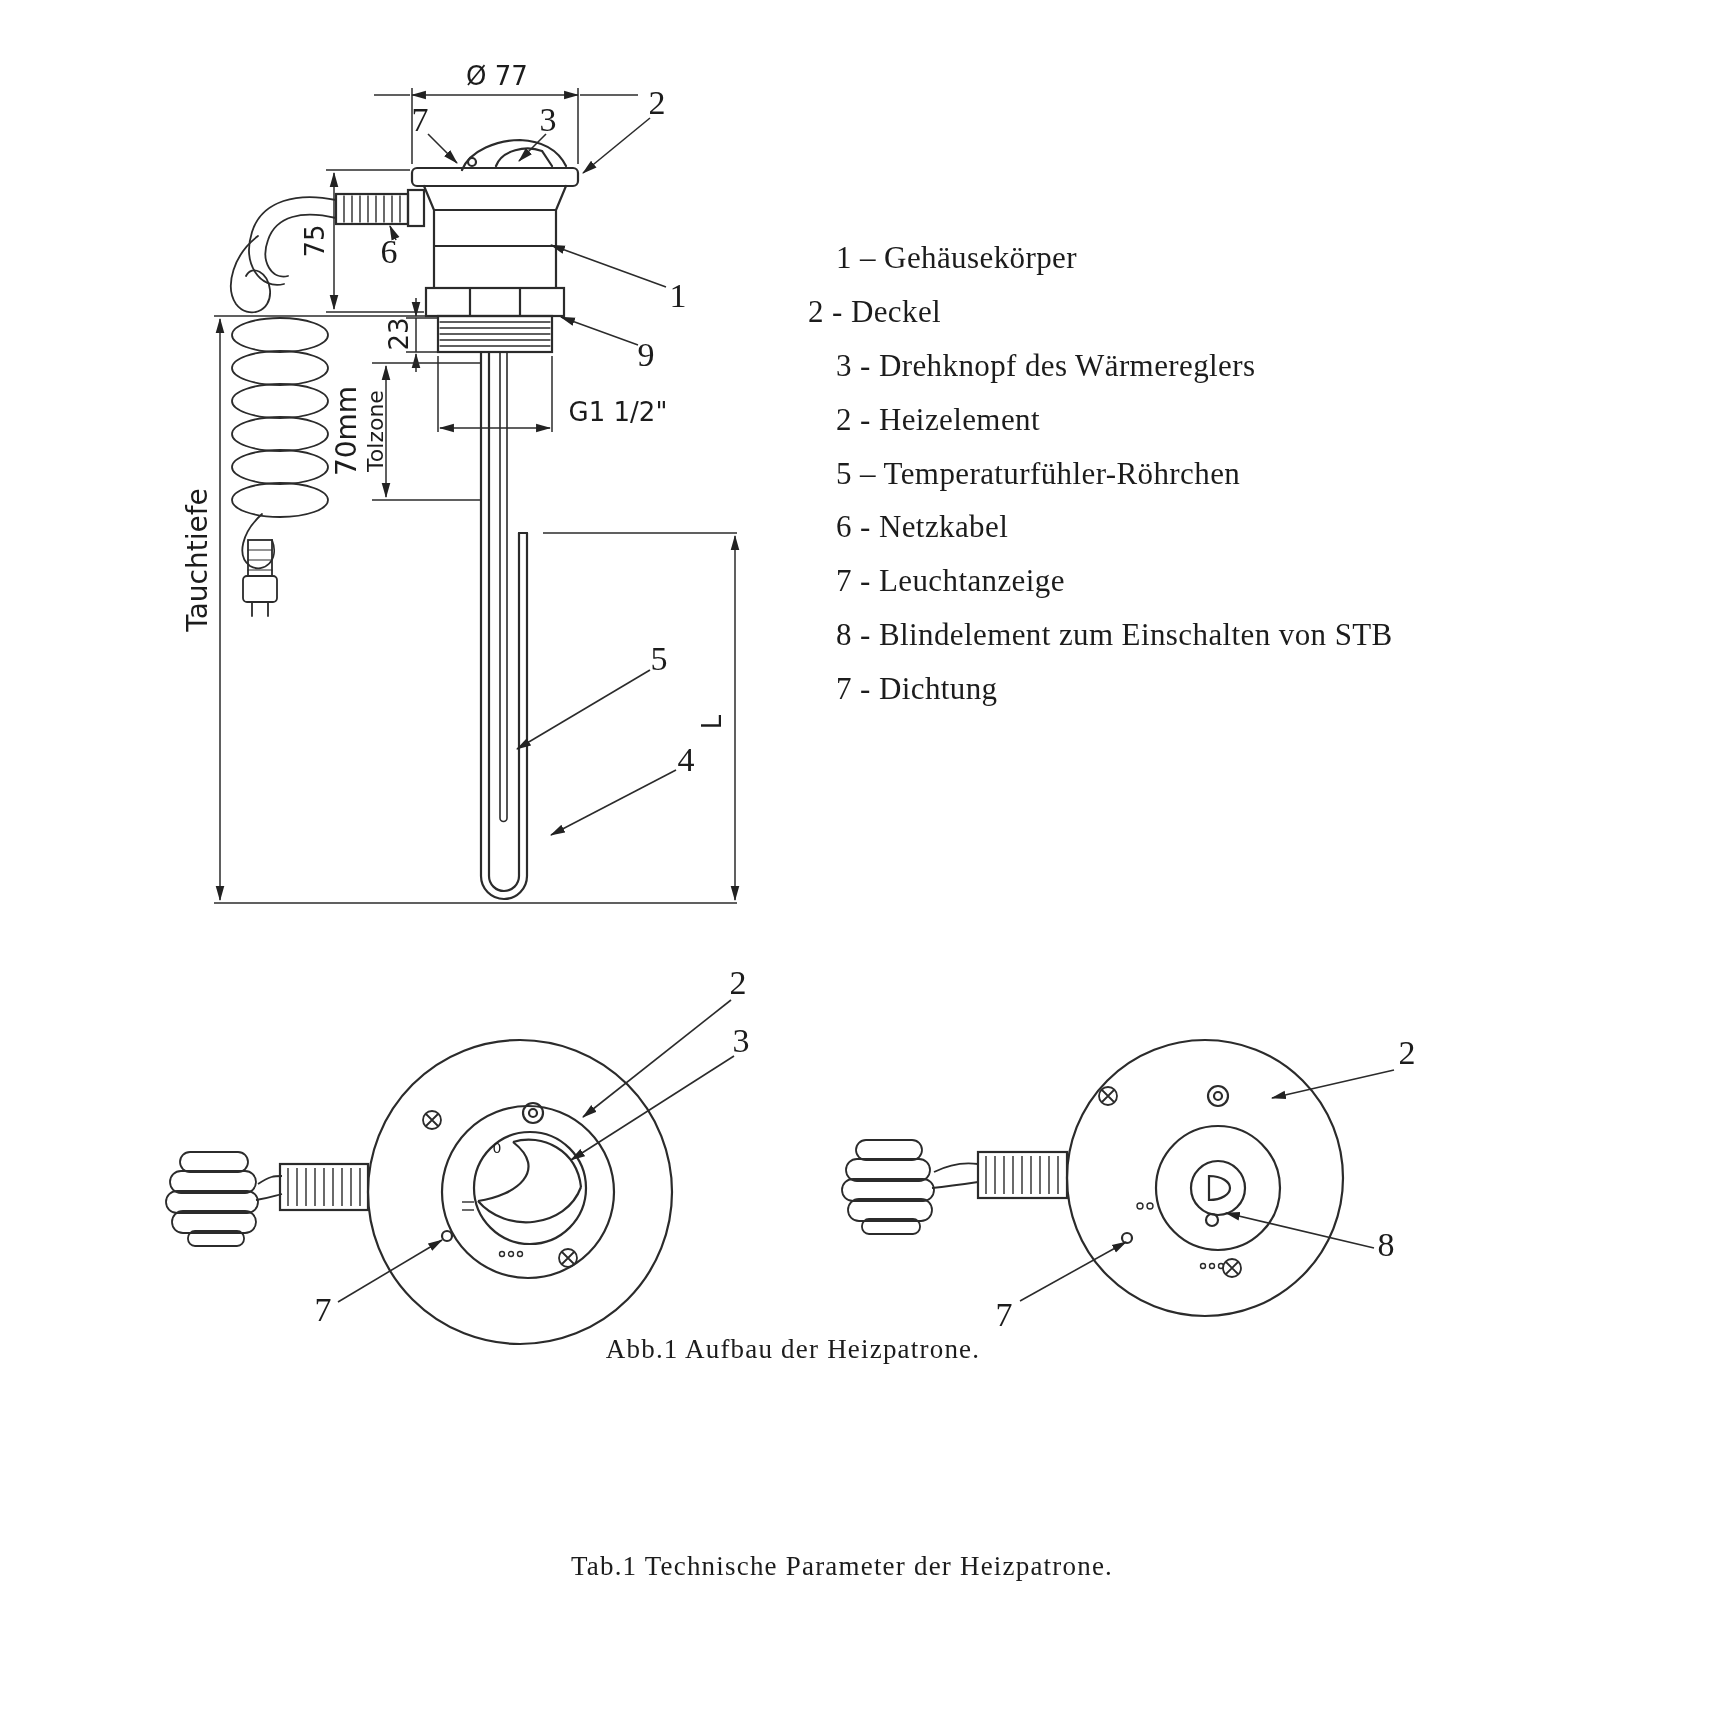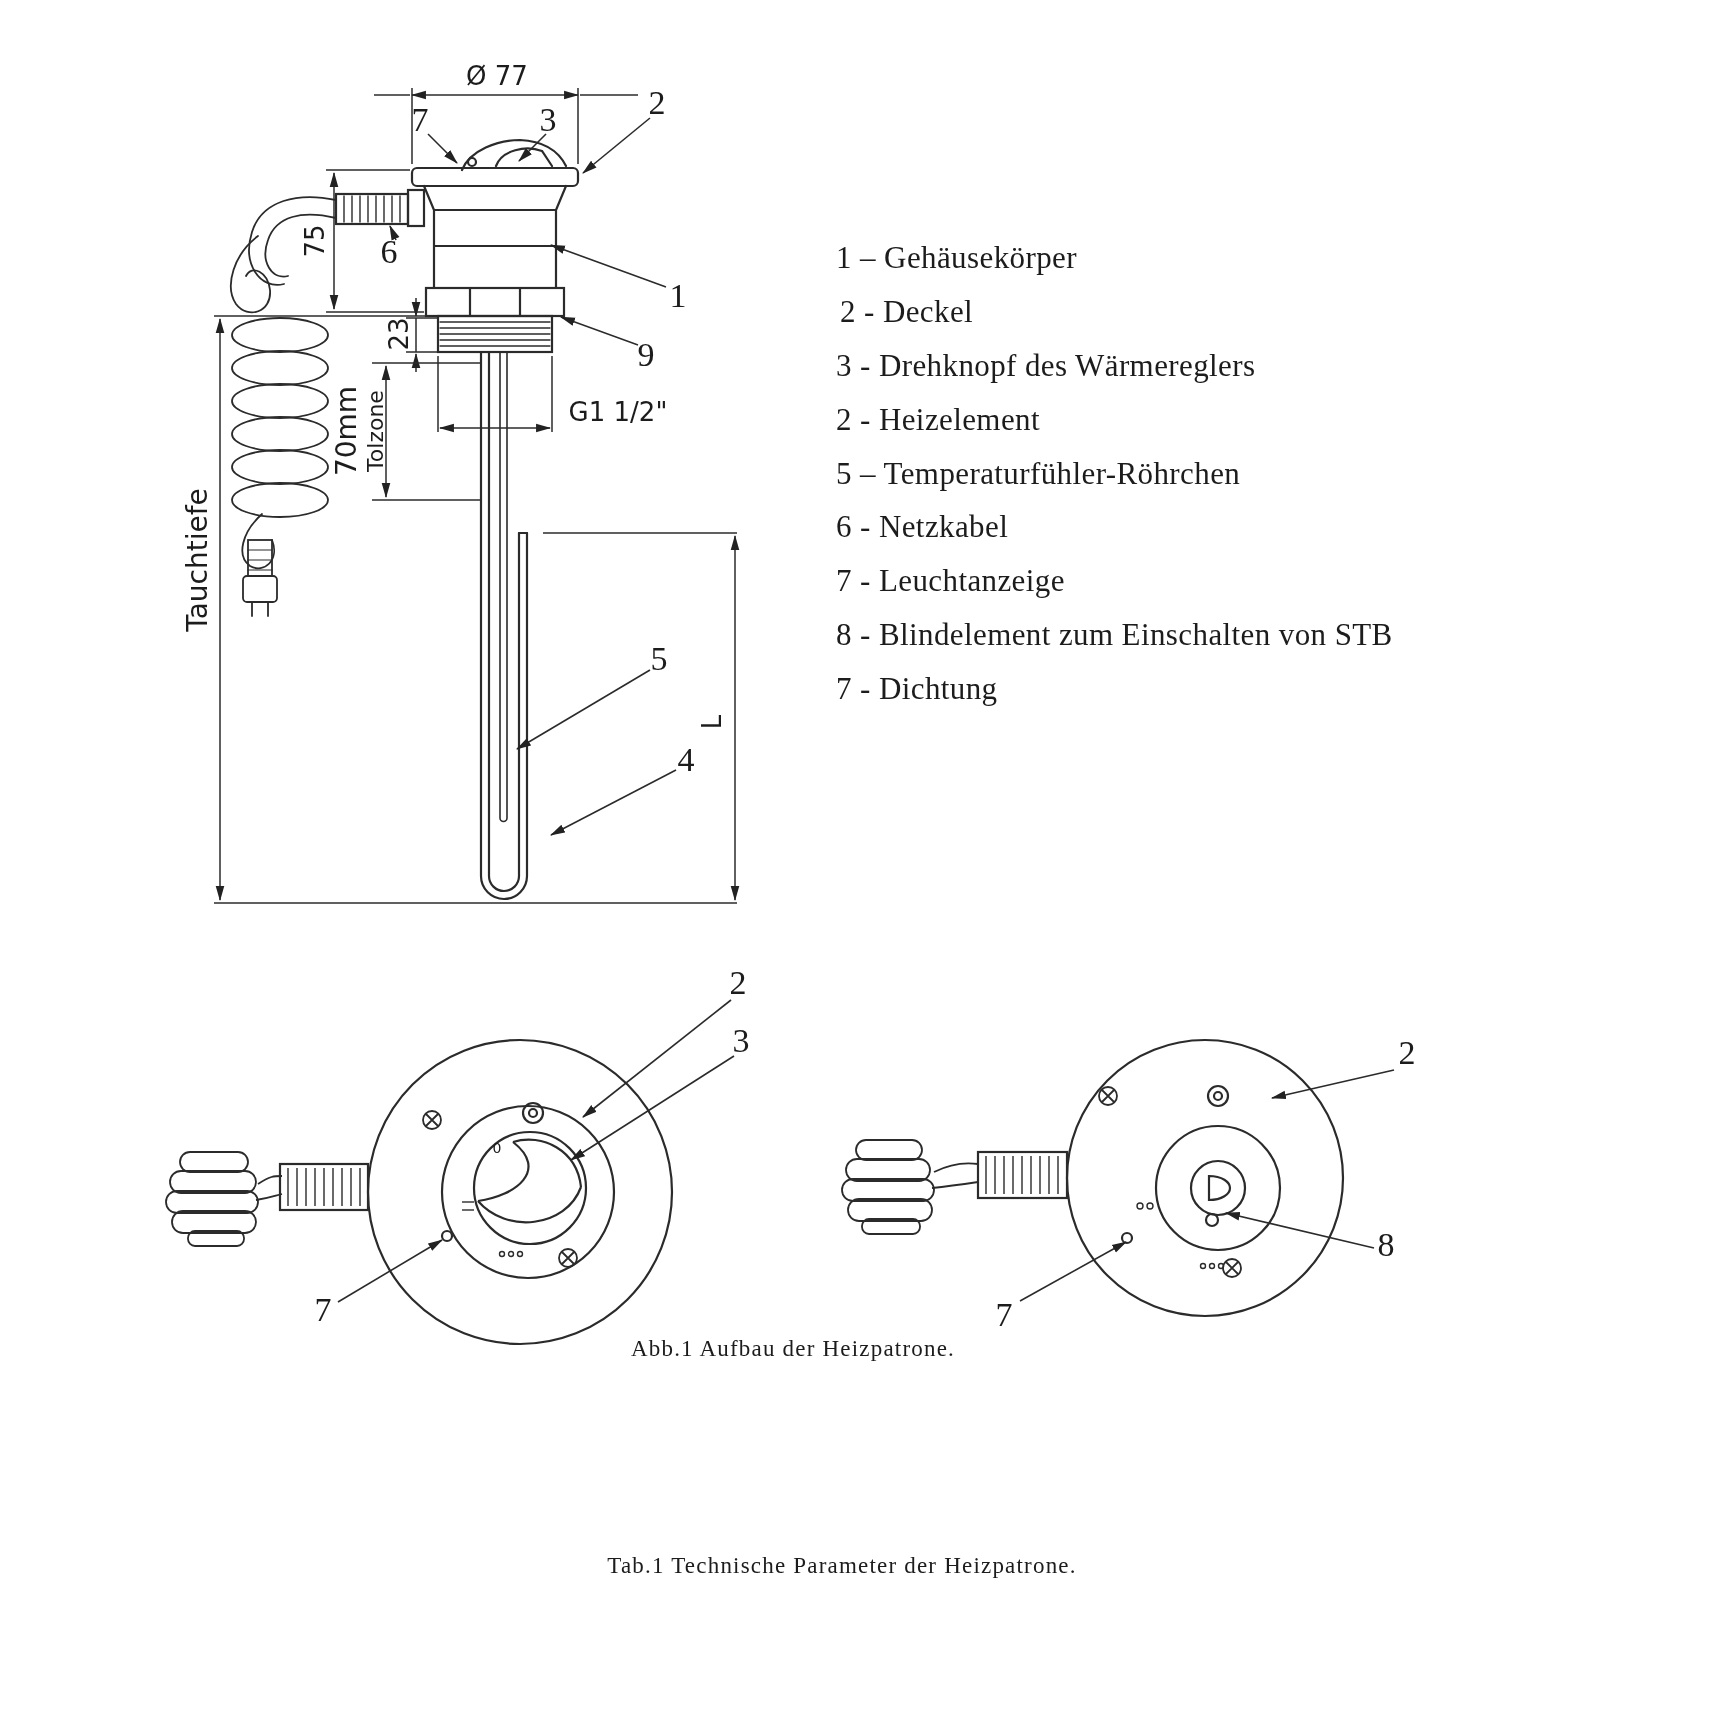--- a/index.html
+++ b/index.html
@@ -6,21 +6,21 @@
   body{width:1714px;height:1732px;position:relative;font-family:"Liberation Serif",serif;overflow:hidden;}
   .stage{position:absolute;inset:0;}
   svg.lineart{position:absolute;left:0;top:0;}
   .txt{position:absolute;color:#1c1c1c;white-space:nowrap;}
   .dim{font-family:"DejaVu Sans",sans-serif;font-size:26px;transform:translate(-50%,-50%);}
   .dim.rot{transform:translate(-50%,-50%) rotate(-90deg);}
   .dim.small{font-size:22px;}
   .dim.big{font-size:28px;}
   .callout{font-family:"Liberation Serif",serif;font-size:34px;transform:translate(-50%,-50%);}
   .legend-item{font-size:31px;letter-spacing:0.4px;transform:translateY(-50%);margin-left:36px;}
-  .caption{font-size:23px;letter-spacing:1.2px;transform:translate(-50%,-50%);}
+  .caption{font-size:27px;letter-spacing:1.2px;transform:translate(-50%,-50%);}
   .tinymark{font-family:"DejaVu Sans",sans-serif;font-size:14px;transform:translate(-50%,-50%);}
 </style>
 </head>
 <body>
 
 <div class="stage">
 
 <svg class="lineart" width="1714" height="1732" viewBox="0 0 1714 1732">
   <defs>
     <marker id="arw" viewBox="0 0 14 9" refX="13" refY="4.5" markerWidth="15" markerHeight="10" markerUnits="userSpaceOnUse" orient="auto-start-reverse">
@@ -267,21 +267,21 @@
   <div class="txt callout" style="left:741px;top:1041px;">3</div>
   <div class="txt callout" style="left:323px;top:1310px;">7</div>
   <div class="txt tinymark" style="left:497px;top:1148px;">0</div>
 
   <div class="txt callout" style="left:1407px;top:1053px;">2</div>
   <div class="txt callout" style="left:1386px;top:1245px;">8</div>
   <div class="txt callout" style="left:1004px;top:1315px;">7</div>
 
   <div>
     <div class="txt legend-item" style="left:800px;top:258px;">1 – Gehäusekörper</div>
-    <div class="txt legend-item" style="left:804px;top:312px;">2 - Deckel</div>
+    <div class="txt legend-item" style="left:772px;top:312px;">2 - Deckel</div>
     <div class="txt legend-item" style="left:800px;top:366px;">3 - Drehknopf des Wärmereglers</div>
     <div class="txt legend-item" style="left:800px;top:420px;">2 - Heizelement</div>
     <div class="txt legend-item" style="left:800px;top:474px;">5 – Temperaturfühler-Röhrchen</div>
     <div class="txt legend-item" style="left:800px;top:527px;">6 - Netzkabel</div>
     <div class="txt legend-item" style="left:800px;top:581px;">7 - Leuchtanzeige</div>
     <div class="txt legend-item" style="left:800px;top:635px;">8 - Blindelement zum Einschalten von STB</div>
     <div class="txt legend-item" style="left:800px;top:689px;">7 - Dichtung</div>
   </div>
 
   <div class="txt caption" style="left:793px;top:1349px;">Abb.1 Aufbau der Heizpatrone.</div>

